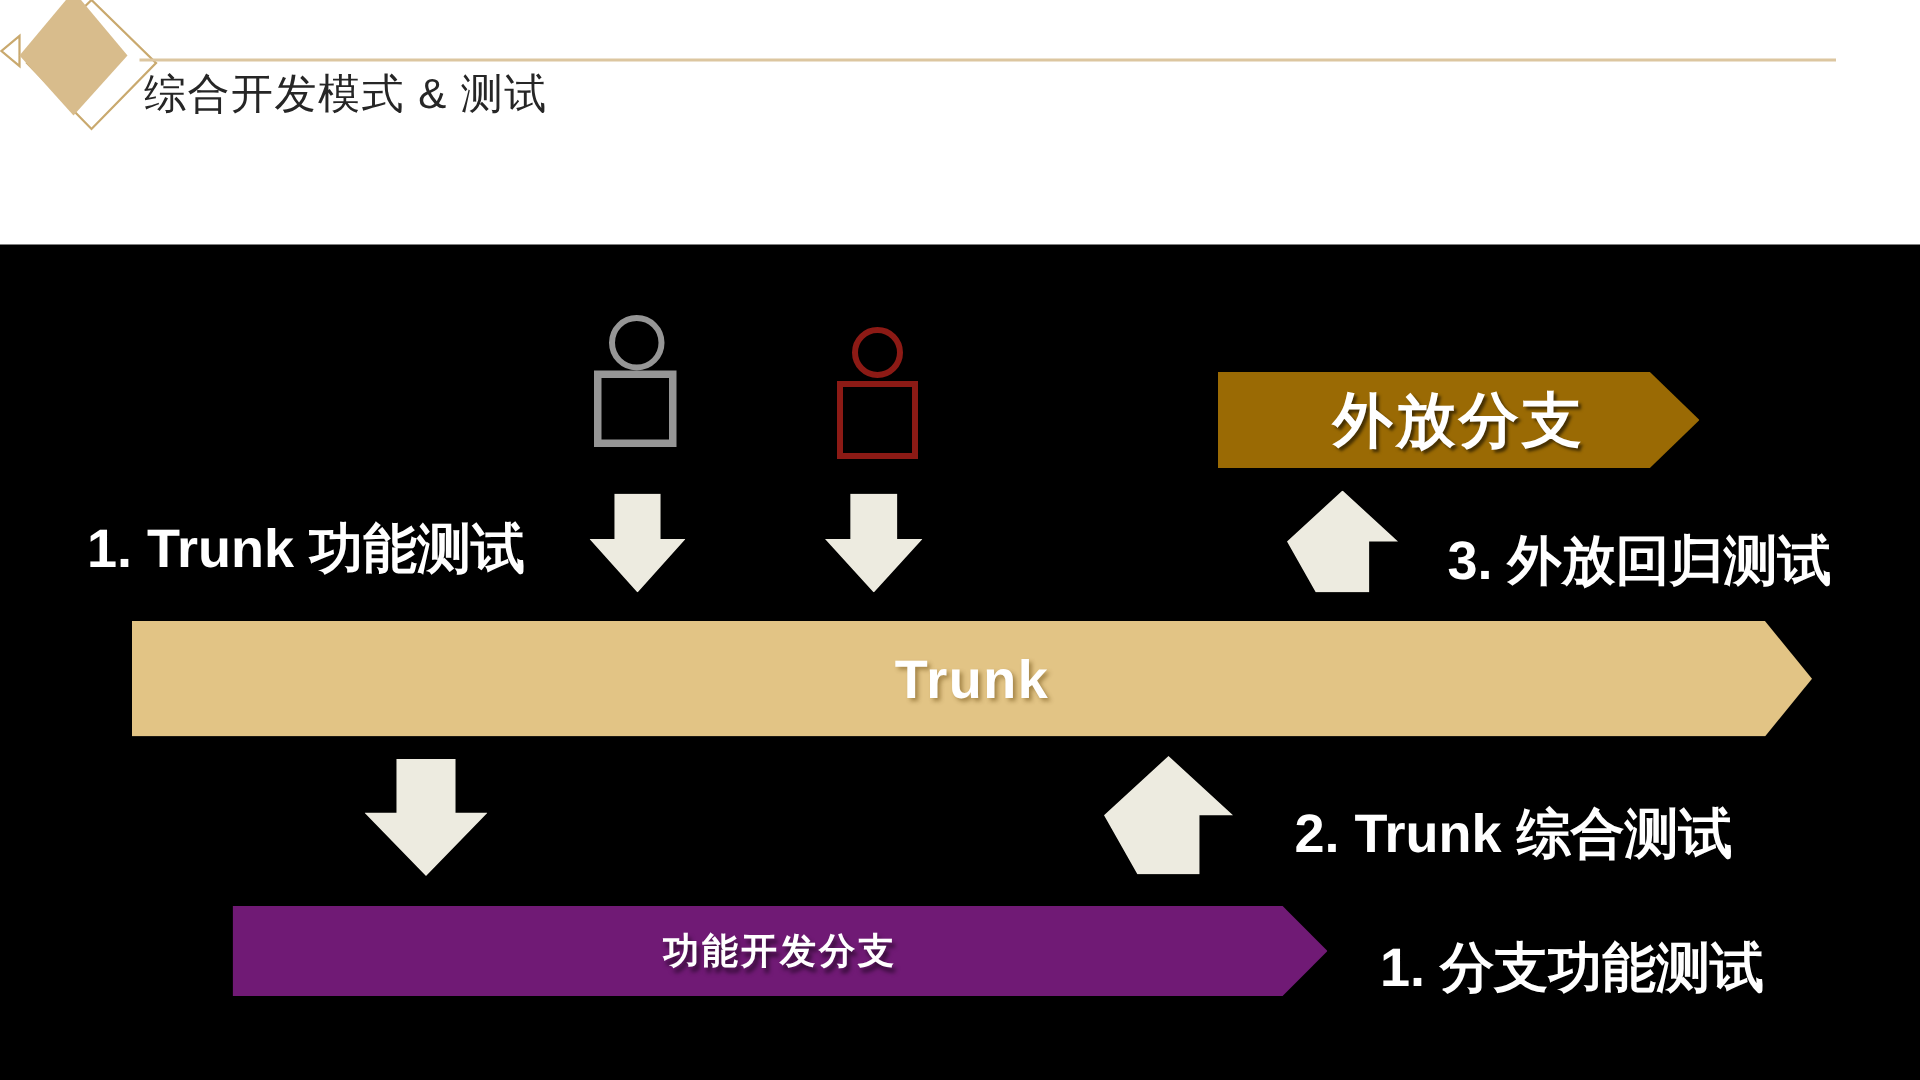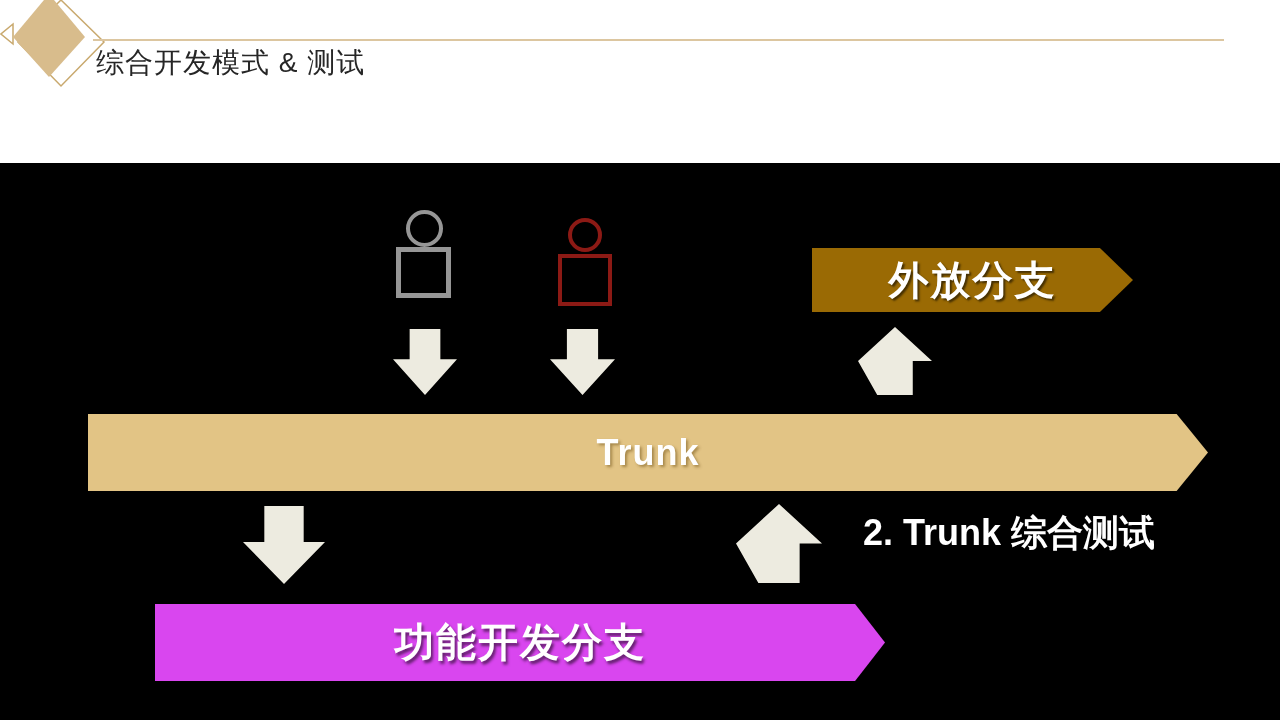--- a/index.html
+++ b/index.html
@@ -47,45 +47,45 @@
     text-shadow: 2px 2px 2px rgba(0,0,0,0.55);
   }
   .banner-trunk {
     left: 88px; top: 251px; width: 1120px; height: 77px;
     background: #E2C485;
     clip-path: polygon(0 0, 97.2% 0, 100% 50%, 97.2% 100%, 0 100%);
     font-size: 36px; letter-spacing: 1px;
     text-shadow: 2px 2px 3px rgba(90,60,0,0.45);
   }
   .banner-feature {
-    left: 155px; top: 441px; width: 730px; height: 77px;
-    background: #d946ef;
+    left: 155px; top: 441px; width: 730px; height: 60px;
+    background: #701a75;
     clip-path: polygon(0 0, 95.9% 0, 100% 50%, 95.9% 100%, 0 100%);
-    font-size: 40px; letter-spacing: 2px;
+    font-size: 24px; letter-spacing: 2px;
     text-shadow: 2px 3px 3px rgba(0,0,0,0.55);
   }
 
   
   .block-arrow { background: #EDEBE0; }
   .arrow-down { clip-path: polygon(26% 0, 74% 0, 74% 46%, 100% 46%, 50% 100%, 0 46%, 26% 46%); }
   .arrow-up   { clip-path: polygon(50% 0, 100% 50%, 74% 50%, 74% 100%, 26% 100%, 0 50%); }
   .arrow-down-1 { left: 393px; top: 166px; width: 64px; height: 66px; }
   .arrow-down-2 { left: 550px; top: 166px; width: 65px; height: 66px; }
   .arrow-up-external { left: 858px; top: 164px; width: 74px; height: 68px; }
   .arrow-down-feature { left: 243px; top: 343px; width: 82px; height: 78px; }
   .arrow-up-trunk { left: 736px; top: 341px; width: 86px; height: 79px; }
 
   
   .note {
     color: #ffffff; font-weight: bold; font-size: 36px; white-space: nowrap;
     text-shadow: 2px 2px 2px rgba(0,0,0,0.6);
   }
   .note-trunk-func { left: 58px; top: 179px; }
   .note-external-reg { left: 965px; top: 187px; }
-  .note-trunk-integ { left: 863px; top: 346px; text-align: right; }
+  .note-trunk-integ { left: 863px; top: 369px; text-align: right; }
   .note-branch-func { left: 920px; top: 458px; }
 </style>
 </head>
 <body>
 
 <div class="slide">
 
   <div class="header">
     <svg class="logo" width="135" height="105" viewBox="0 0 135 105">
       <polygon points="13,24 13,44 1,34" fill="#ffffff" stroke="#C9A96E" stroke-width="1.5"></polygon>
@@ -104,34 +104,37 @@
     </div>
     <div class="person person-red" style="left:558px; top:55px; height:88px;">
       <div class="head"></div>
       <div class="body"></div>
     </div>
 
     <div class="banner banner-external">
       <span>外放分支</span>
     </div>
 
+    <div class="note note-trunk-func">1. Trunk 功能测试</div>
 
     <div class="block-arrow arrow-down arrow-down-1"></div>
     <div class="block-arrow arrow-down arrow-down-2"></div>
     <div class="block-arrow arrow-up arrow-up-external"></div>
 
+    <div class="note note-external-reg">3. 外放回归测试</div>
 
     <div class="banner banner-trunk">
       <span>Trunk</span>
     </div>
 
     <div class="block-arrow arrow-down arrow-down-feature"></div>
     <div class="block-arrow arrow-up arrow-up-trunk"></div>
 
     <div class="note note-trunk-integ">2. Trunk 综合测试</div>
 
     <div class="banner banner-feature">
       <span>功能开发分支</span>
     </div>
 
+    <div class="note note-branch-func">1. 分支功能测试</div>
 
   </div>
 </div>
 
 </body></html>

